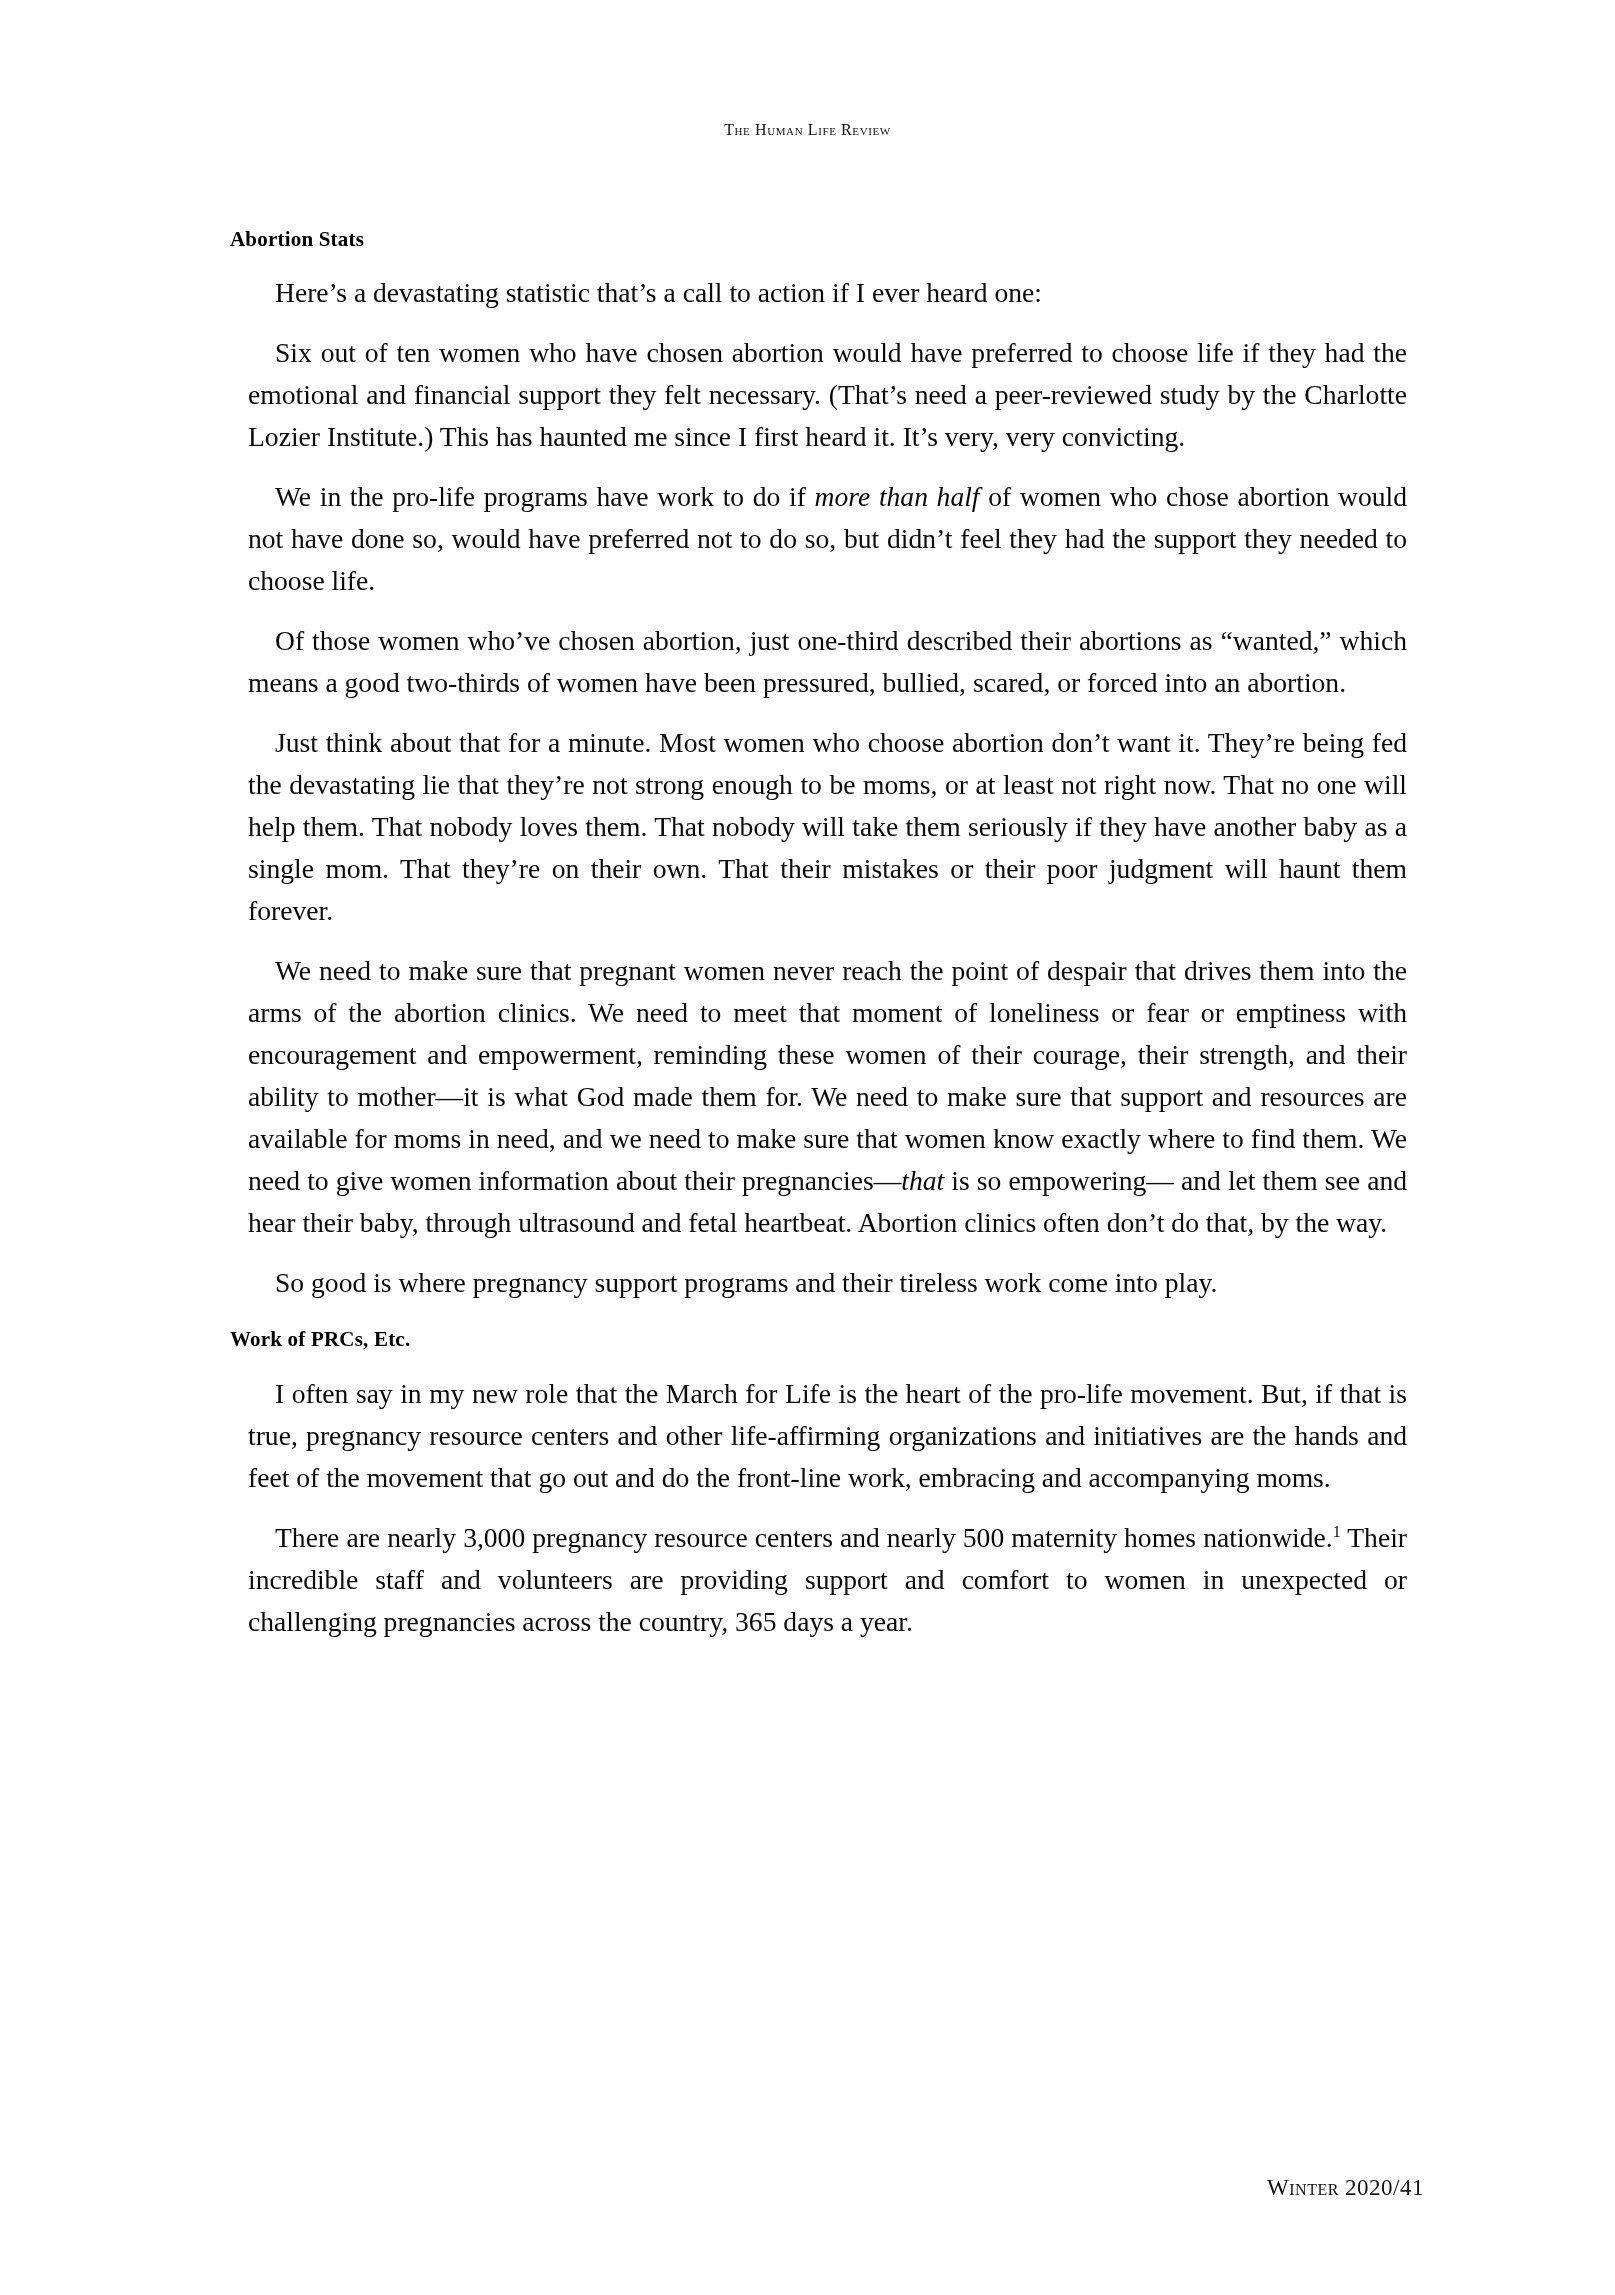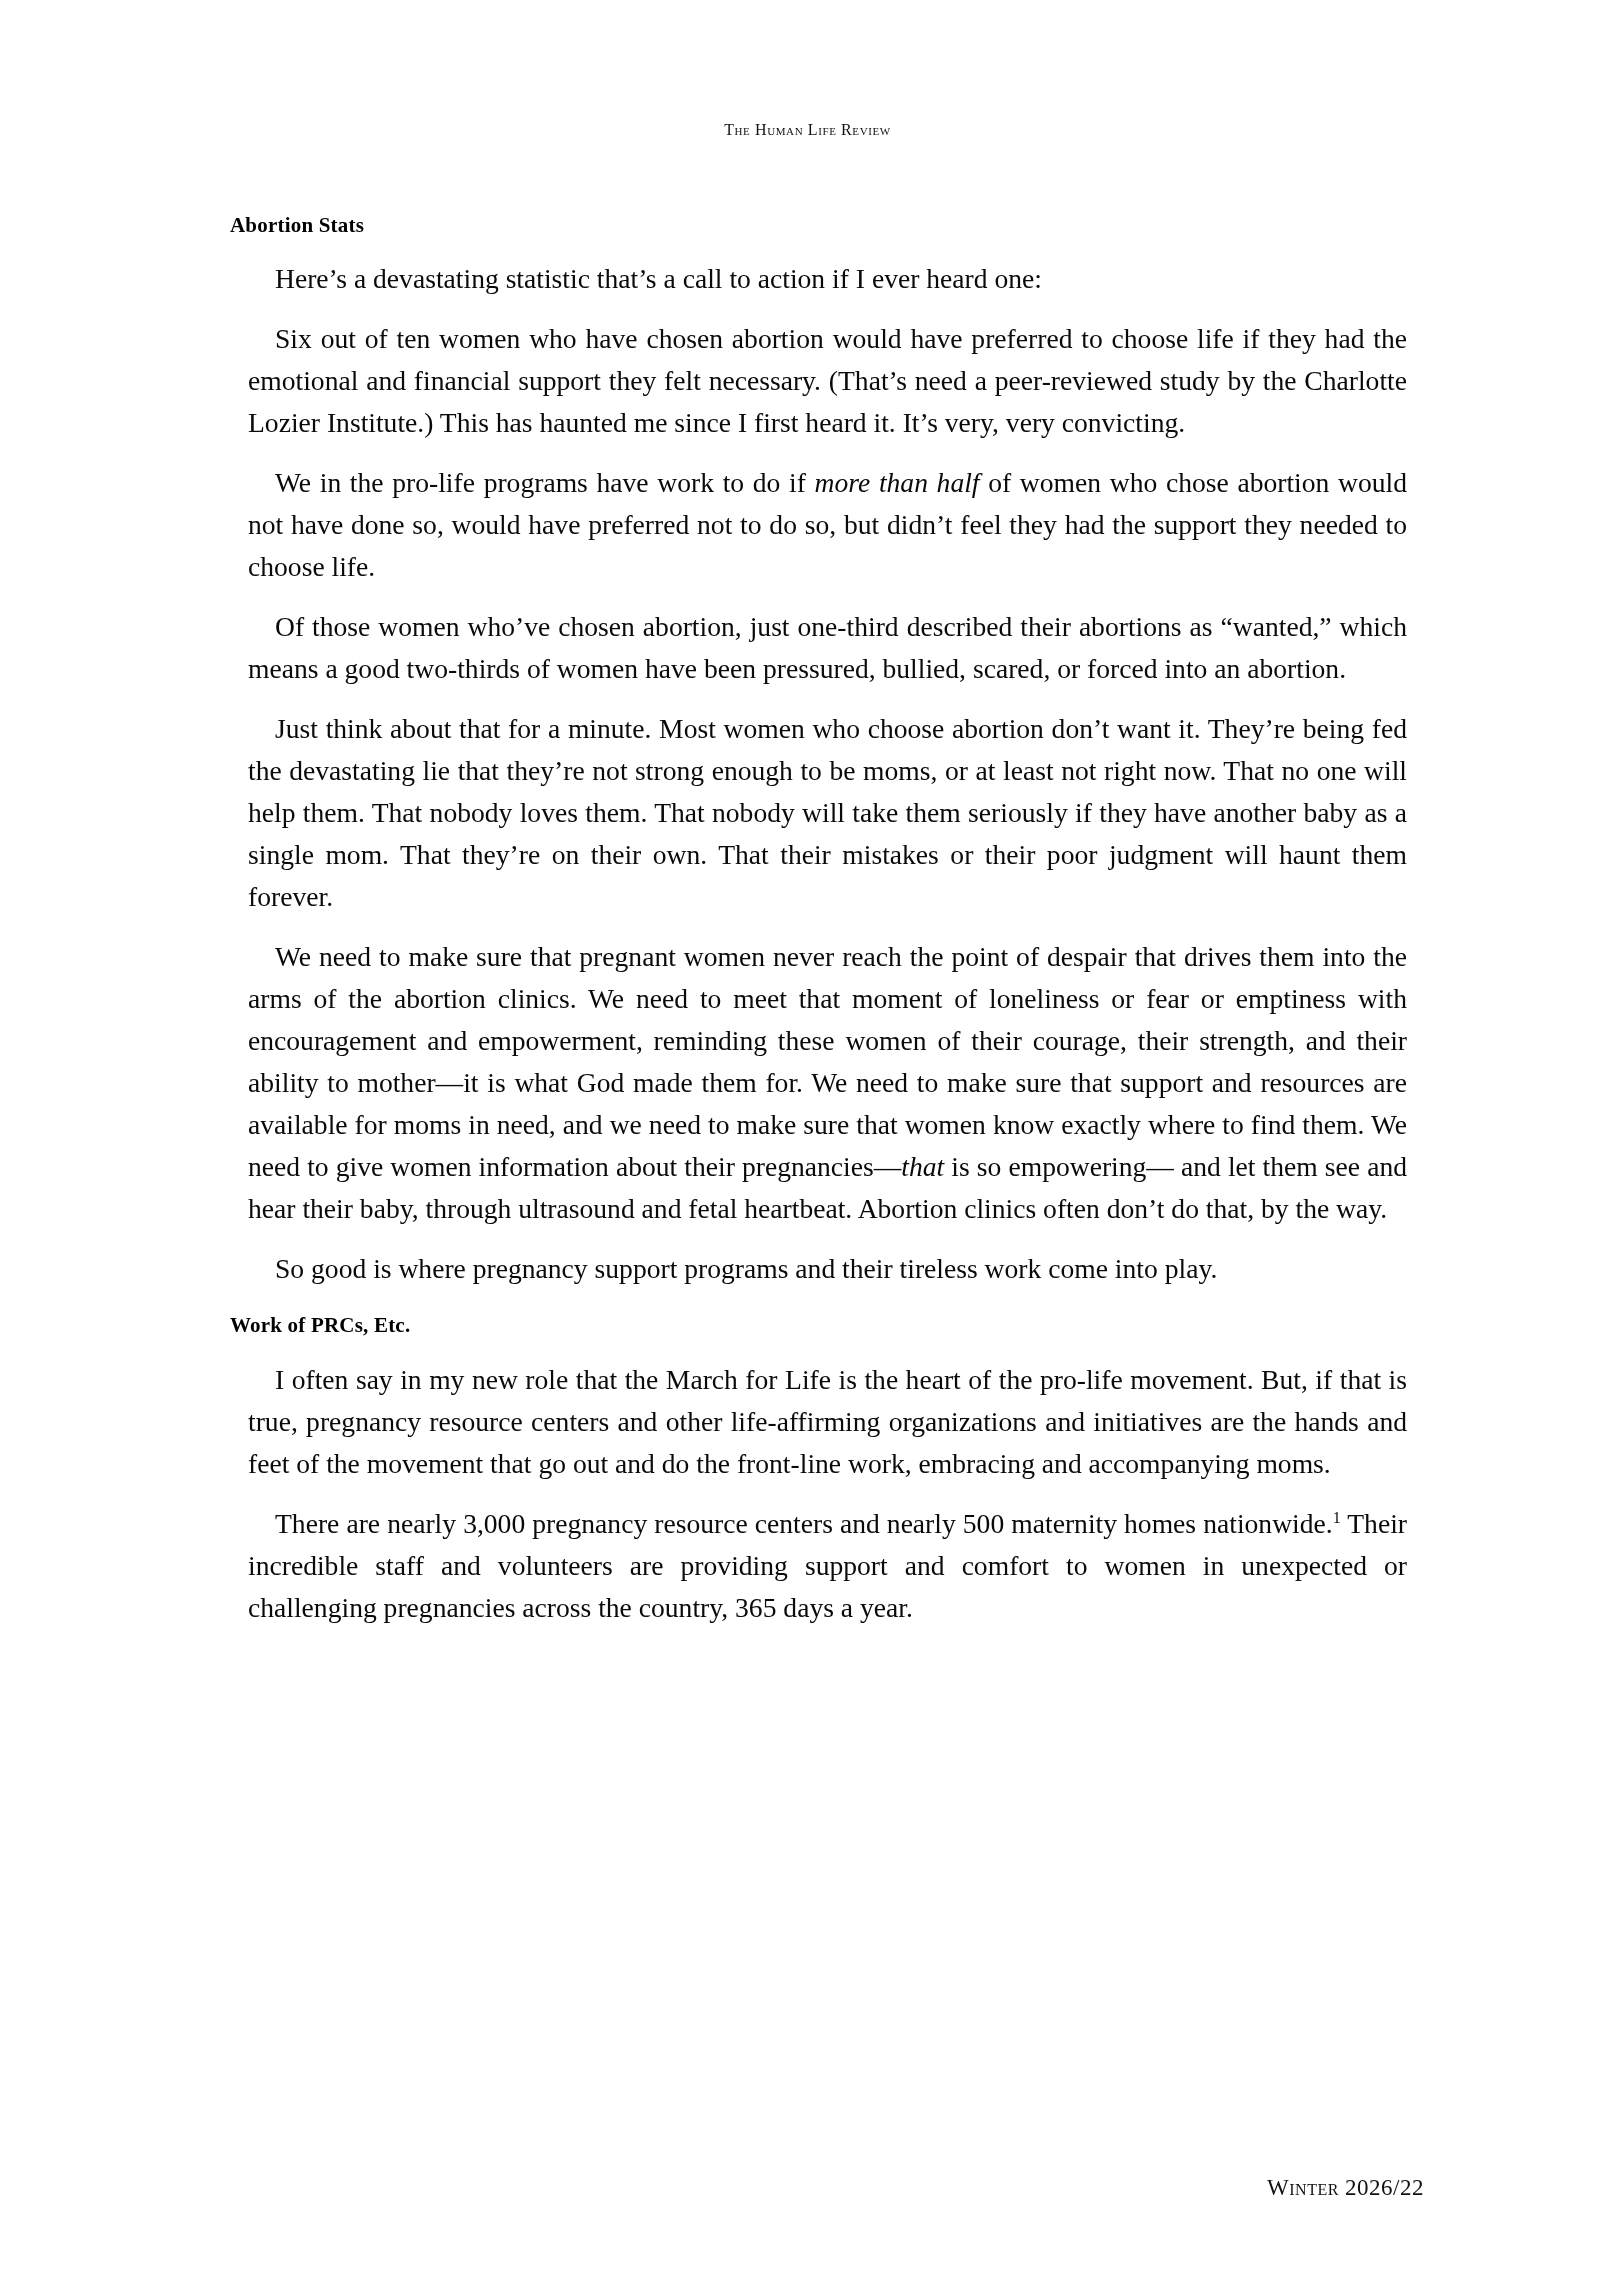--- a/index.html
+++ b/index.html
@@ -31,21 +31,21 @@
     font-size: 16px;
     font-variant: small-caps;
     letter-spacing: 0.6px;
     color: #111111;
   }
 
   
   .column {
     position: absolute;
     left: 230px;
-    top: 213px;
+    top: 227px;
     width: 1195px;
   }
 
   .section-heading {
     font-family: "Liberation Serif", "DejaVu Serif", serif;
     font-weight: bold;
     font-size: 21px;
     letter-spacing: 0.2px;
     margin: 0 0 19.6px 0;
     color: #000000;
@@ -115,16 +115,16 @@
     <p class="body">So good is where pregnancy support programs and their tireless work come into play.</p>
 
     <h2 class="section-heading second">Work of PRCs, Etc.</h2>
 
     <p class="body">I often say in my new role that the March for Life is the heart of the pro-life movement. But, if that is true, pregnancy resource centers and other life-affirming organizations and initiatives are the hands and feet of the movement that go out and do the front-line work, embracing and accompanying moms.</p>
 
     <p class="body"><span>There are nearly 3,000 pregnancy resource centers and nearly 500 maternity homes nationwide.</span><sup class="footnote-ref">1</sup><span> Their incredible staff and volunteers are providing support and comfort to women in unexpected or challenging pregnancies across the country, 365 days a year.</span></p>
 
   </div>
 
-  <div class="folio">Winter 2026/22</div>
+  <div class="folio">Winter 2020/41</div>
 
 </div>
 
 
 </body></html>

